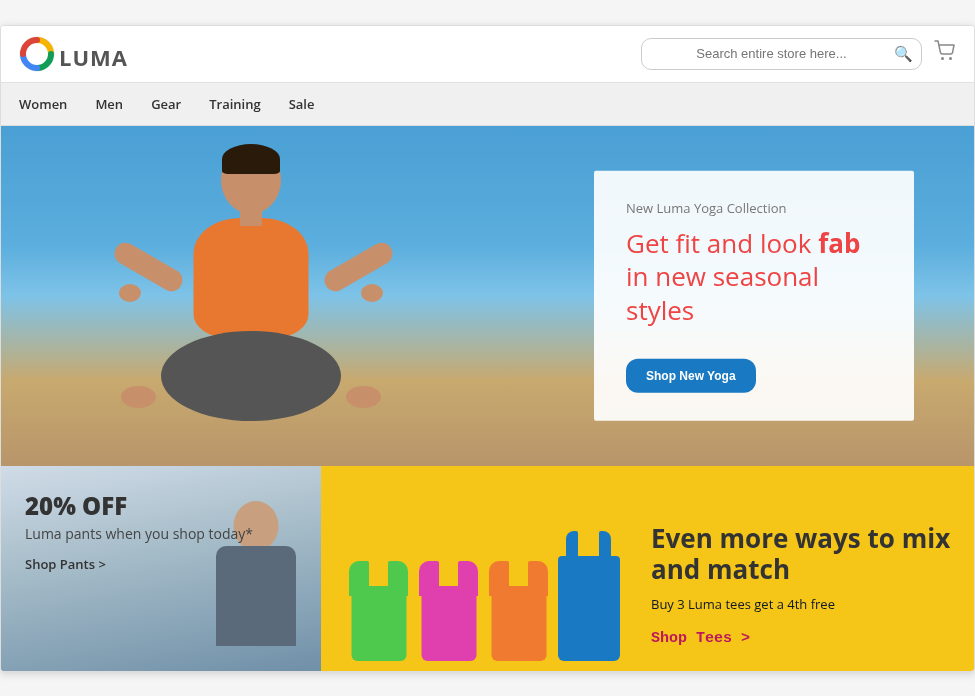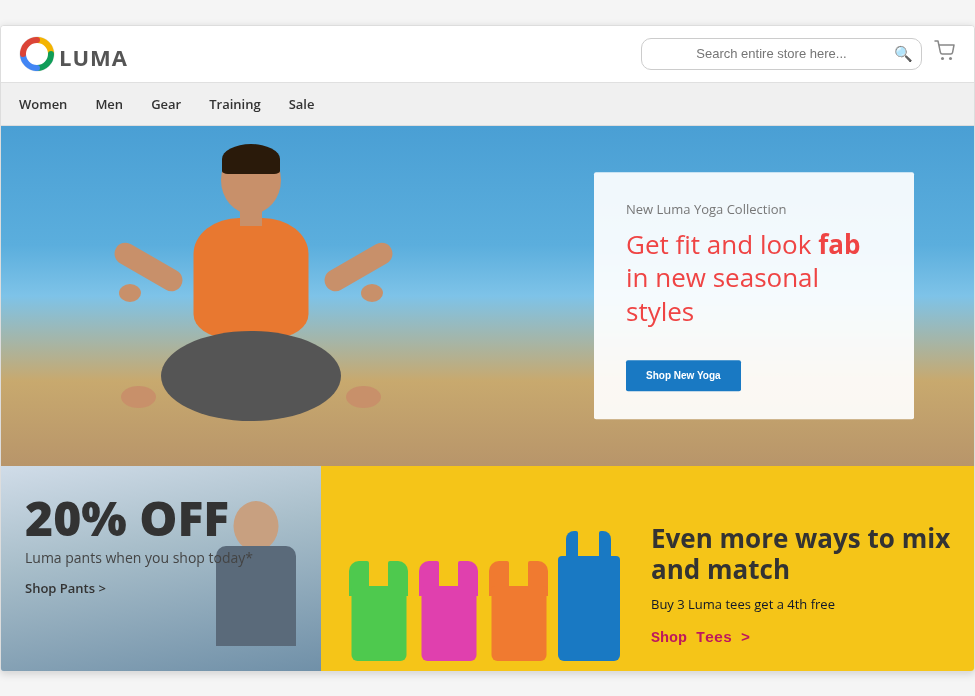--- a/index.html
+++ b/index.html
@@ -150,24 +150,24 @@
       line-height: 1.3;
       margin-bottom: 31px;
       font-weight: 400;
     }
     .hero-title strong { font-weight: 700; }
     .hero-btn {
       background: #1979c3;
       color: #fff;
       border: none;
       padding: 10px 20px;
-      font-size: 10px;
+      font-size: 12px;
       font-weight: 600;
       cursor: pointer;
-      border-radius: 2px;
+      border-radius: 12px;
     }
 
     
     .bottom-banners {
       display: flex;
       height: 205px;
     }
 
     
     .banner-left {
@@ -208,21 +208,21 @@
       width: 80px;
       height: 100px;
       background: #5a6a7a;
       border-radius: 10px 10px 0 0;
     }
     .banner-left-text {
       position: relative;
       z-index: 2;
     }
     .discount-text {
-      font-size: 48px;
+      font-size: 24px;
       font-weight: 900;
       color: #333;
       line-height: 1;
     }
     .discount-desc {
       font-size: 14px;
       color: #444;
       margin-top: 6px;
       line-height: 1.4;
     }

